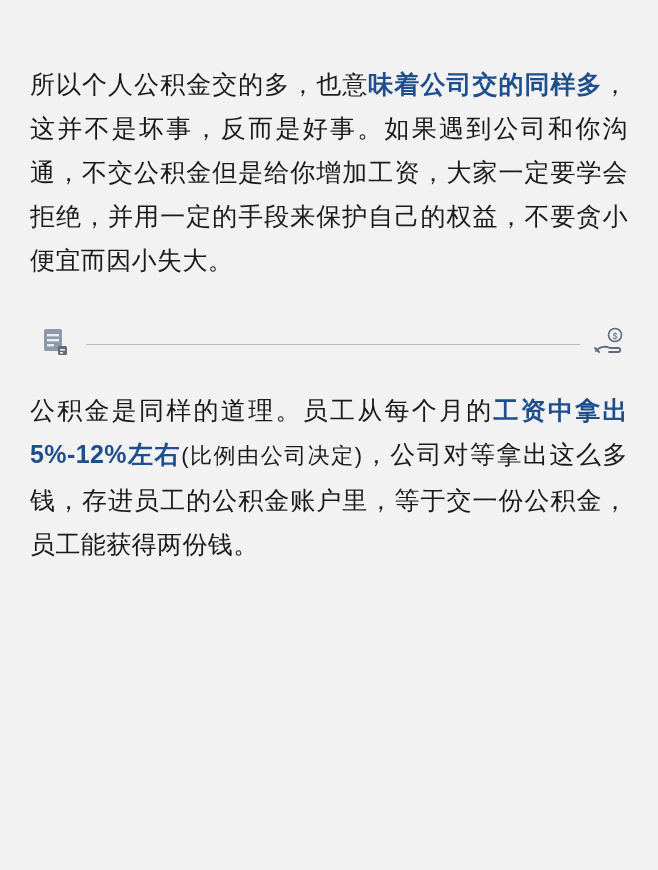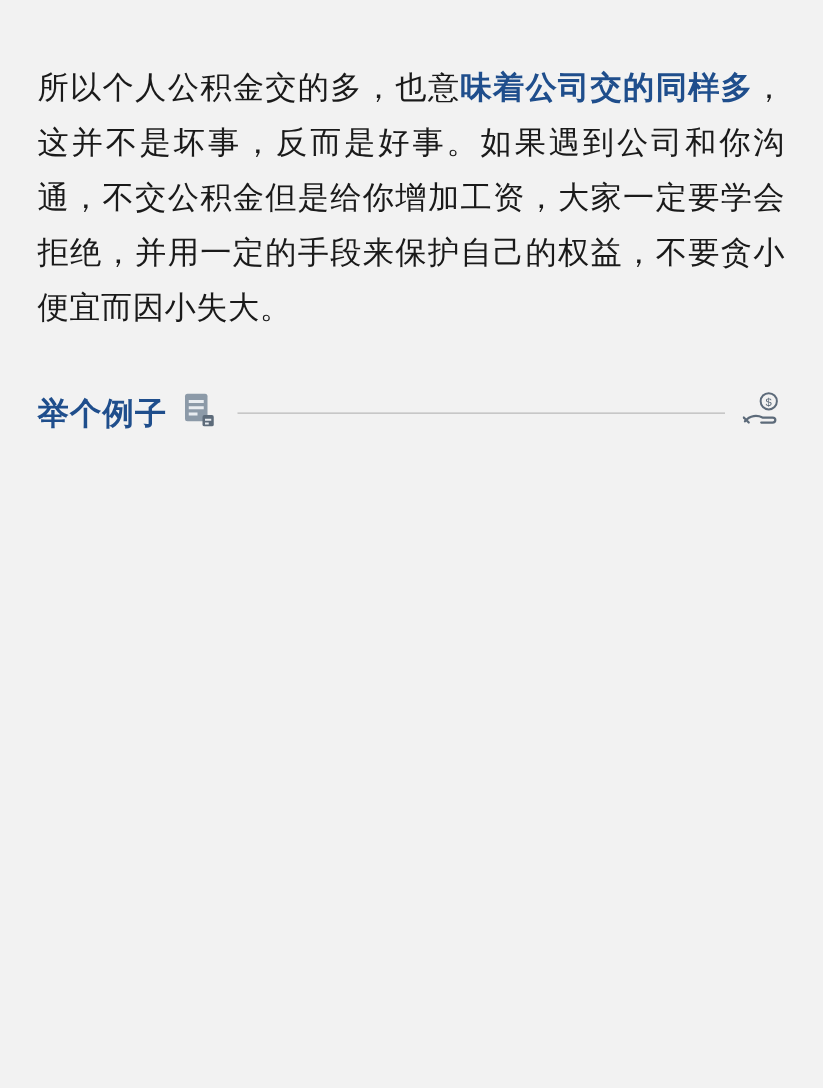--- a/index.html
+++ b/index.html
@@ -12,21 +12,21 @@
     background: #f2f2f2;
     font-family: "Liberation Sans", sans-serif;
     overflow: hidden;
   }
   .page {
     position: relative;
     width: 658px;
     height: 870px;
     background: #f2f2f2;
     box-sizing: border-box;
-    padding: 48px 30px 0 30px;
+    padding: 62px 30px 0 30px;
   }
   .para {
     font-size: 25px;
     line-height: 44px;
     color: #1a1a1a;
     letter-spacing: 0.4px;
     text-align: justify;
     margin: 0;
   }
   .para.first {
@@ -75,21 +75,20 @@
   }
 </style>
 </head>
 <body>
 
 <div class="page">
 
   <p class="para first"><span>所以个人公积金交的多，也意</span><span class="hl">味着公司交的同样多</span><span>，这并不是坏事，反而是好事。如果遇到公司和你沟通，不交公积金但是给你增加工资，大家一定要学会拒绝，并用一定的手段来保护自己的权益，不要贪小便宜而因小失大。</span></p>
 
   <div class="section-head">
-    <span class="section-title">举个例子</span>
     <span class="doc-icon">
       <svg width="28" height="30" viewBox="0 0 28 30">
         <rect x="2" y="2" width="18" height="22" rx="2" fill="#8c9aa8"></rect>
         <rect x="5" y="7" width="12" height="2.4" fill="#e9edf1"></rect>
         <rect x="5" y="12" width="12" height="2.4" fill="#e9edf1"></rect>
         <rect x="5" y="17" width="7" height="2.4" fill="#e9edf1"></rect>
         <rect x="16" y="19" width="9" height="9" rx="1.5" fill="#5d6b7a"></rect>
         <rect x="18" y="22" width="5" height="1.6" fill="#e9edf1"></rect>
         <rect x="18" y="25" width="3" height="1.6" fill="#e9edf1"></rect>
       </svg>
@@ -99,14 +98,15 @@
       <svg width="34" height="30" viewBox="0 0 34 30">
         <circle cx="21" cy="8" r="6.5" fill="none" stroke="#5d6b7a" stroke-width="1.6"></circle>
         <text x="21" y="11.6" font-size="9" fill="#5d6b7a" text-anchor="middle" font-family="Liberation Sans, sans-serif">$</text>
         <path d="M2 24 C6 19, 12 19, 16 21 L24 21 C27 21, 27 25, 24 25 L15 25" fill="none" stroke="#5d6b7a" stroke-width="1.8" stroke-linecap="round" stroke-linejoin="round"></path>
         <path d="M1 21 L5 25" fill="none" stroke="#5d6b7a" stroke-width="1.8" stroke-linecap="round"></path>
       </svg>
     </span>
   </div>
 
 
+  <p class="para body2"><span>公积金是同样的道理。员工从每个月的</span><span class="hl">工资中拿出5%-12%左右</span><span class="small-note">(比例由公司决定)</span><span>，公司对等拿出这么多钱，存进员工的公积金账户里，等于交一份公积金，员工能获得两份钱。</span></p>
 
 </div>
 
 </body></html>

